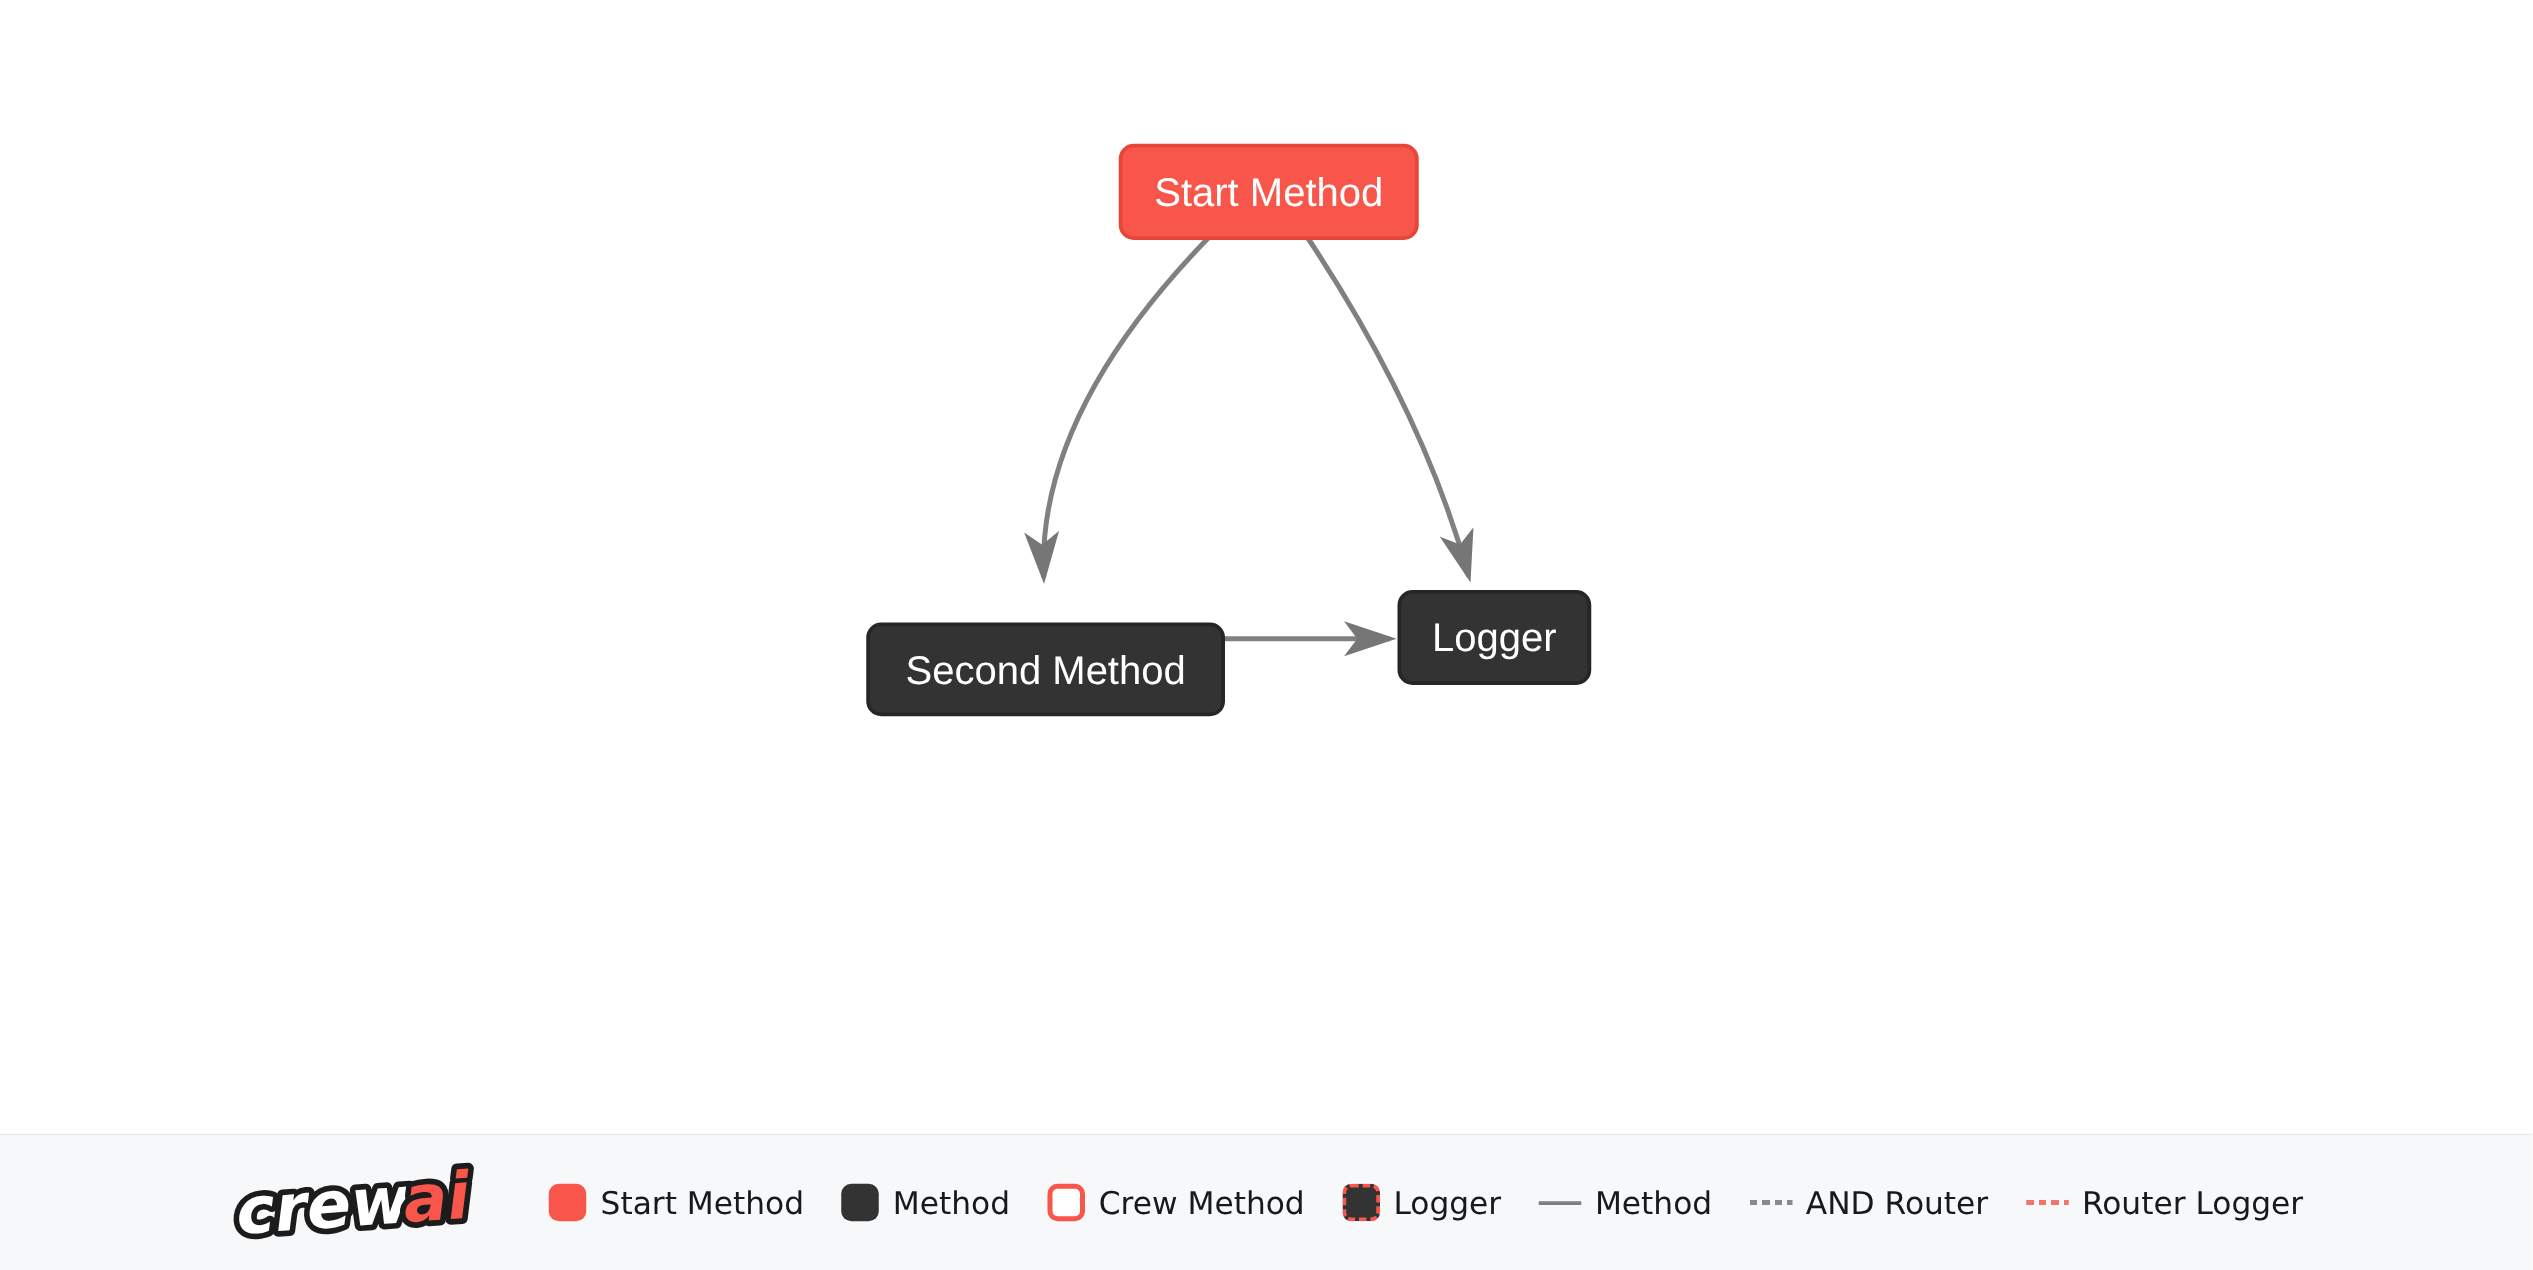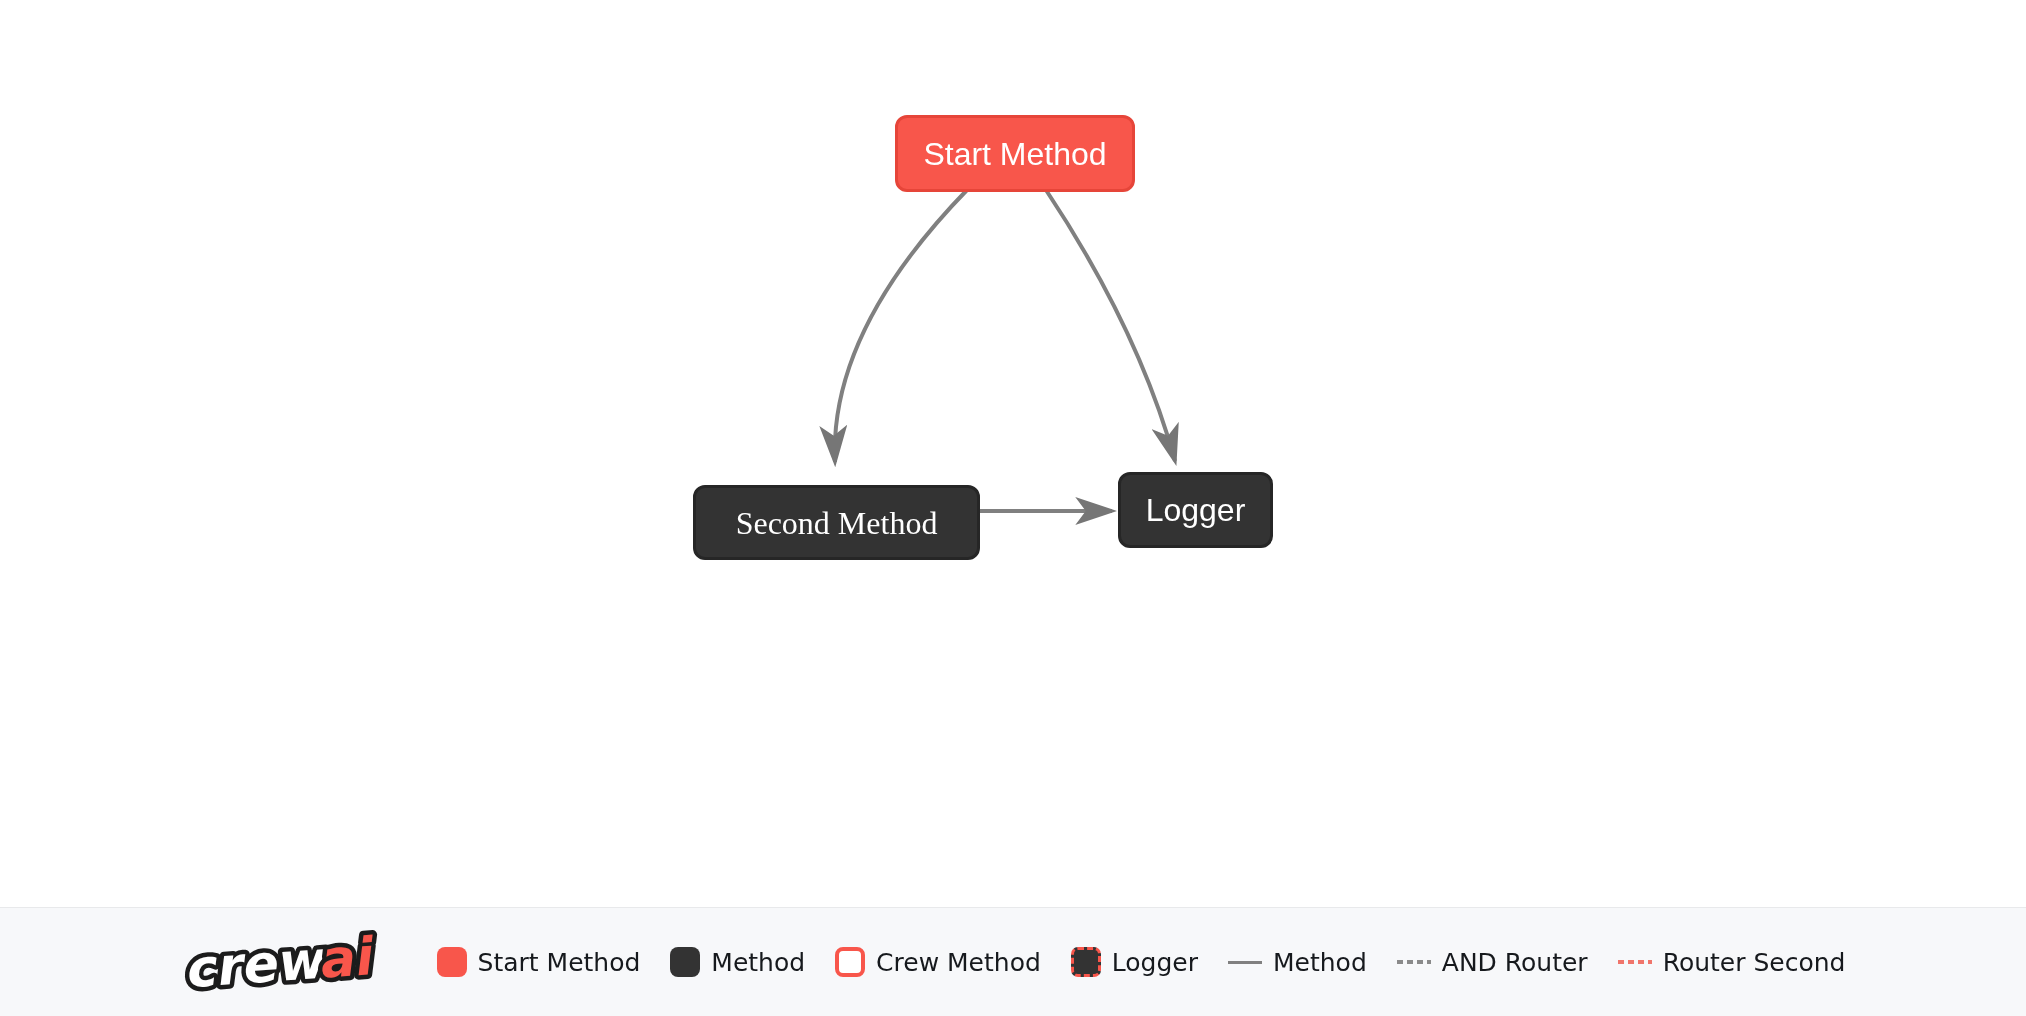--- a/index.html
+++ b/index.html
@@ -51,21 +51,21 @@
       </marker>
     </defs>
   <path d="M 967 190 Q 829 332 835 462" class="edge" marker-end="url(#arrowhead)"></path>
       <path d="M 1046 190 Q 1139 330 1175 461" class="edge" marker-end="url(#arrowhead)"></path>
       <path d="M 980 511 L 1112 511" class="edge" marker-end="url(#arrowhead)"></path>
     </svg>
   <div>
       <div class="node start-method" style="left: 895px; top: 115px; width: 240px; height: 77px;">
         <span>Start Method</span>
       </div>
-      <div class="node method" style="left: 693px; top: 485px; width: 287px; height: 75px; font-family: Liberation Serif, serif;">
+      <div class="node method" style="left: 693px; top: 498px; width: 287px; height: 75px;">
         <span>Second Method</span>
       </div>
       <div class="node method" style="left: 1118px; top: 472px; width: 155px; height: 76px;">
         <span>Logger</span>
       </div>
     </div>
 </div>
 
 <div class="legend">
   <svg class="logo" width="218" height="74" viewBox="0 0 218 74">
@@ -94,16 +94,16 @@
       <div class="legend-item">
         <span class="ln ln-solid"></span>
         <span class="legend-label">Method</span>
       </div>
       <div class="legend-item">
         <span class="ln ln-dashed"></span>
         <span class="legend-label">AND Router</span>
       </div>
       <div class="legend-item">
         <span class="ln ln-dashed-red"></span>
-        <span class="legend-label">Router Second</span>
+        <span class="legend-label">Router Logger</span>
       </div>
     </div>
 </div>
 
 </body></html>

